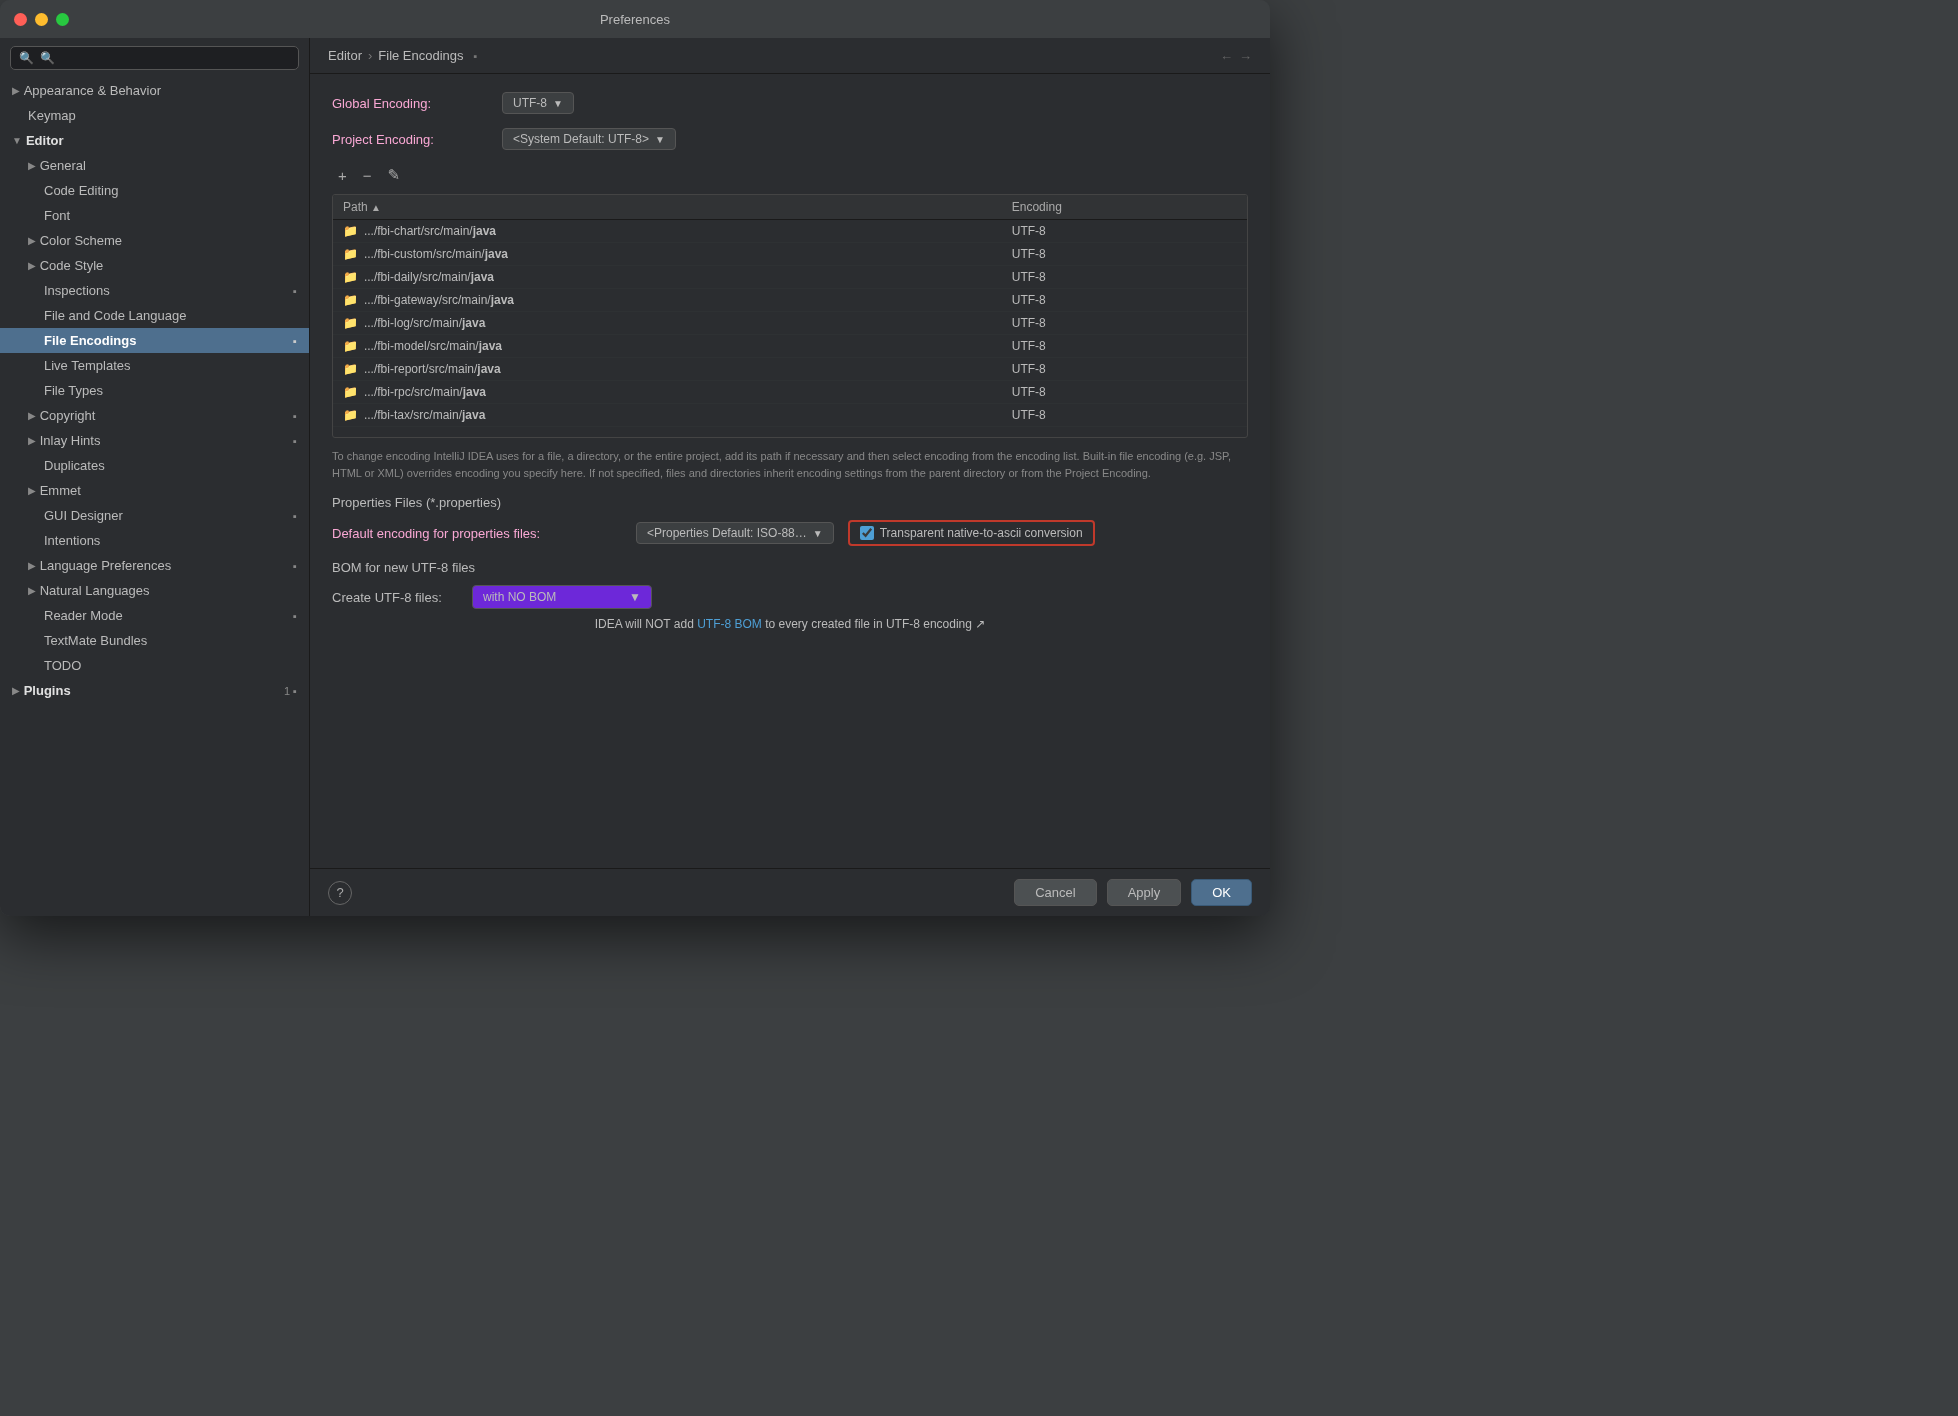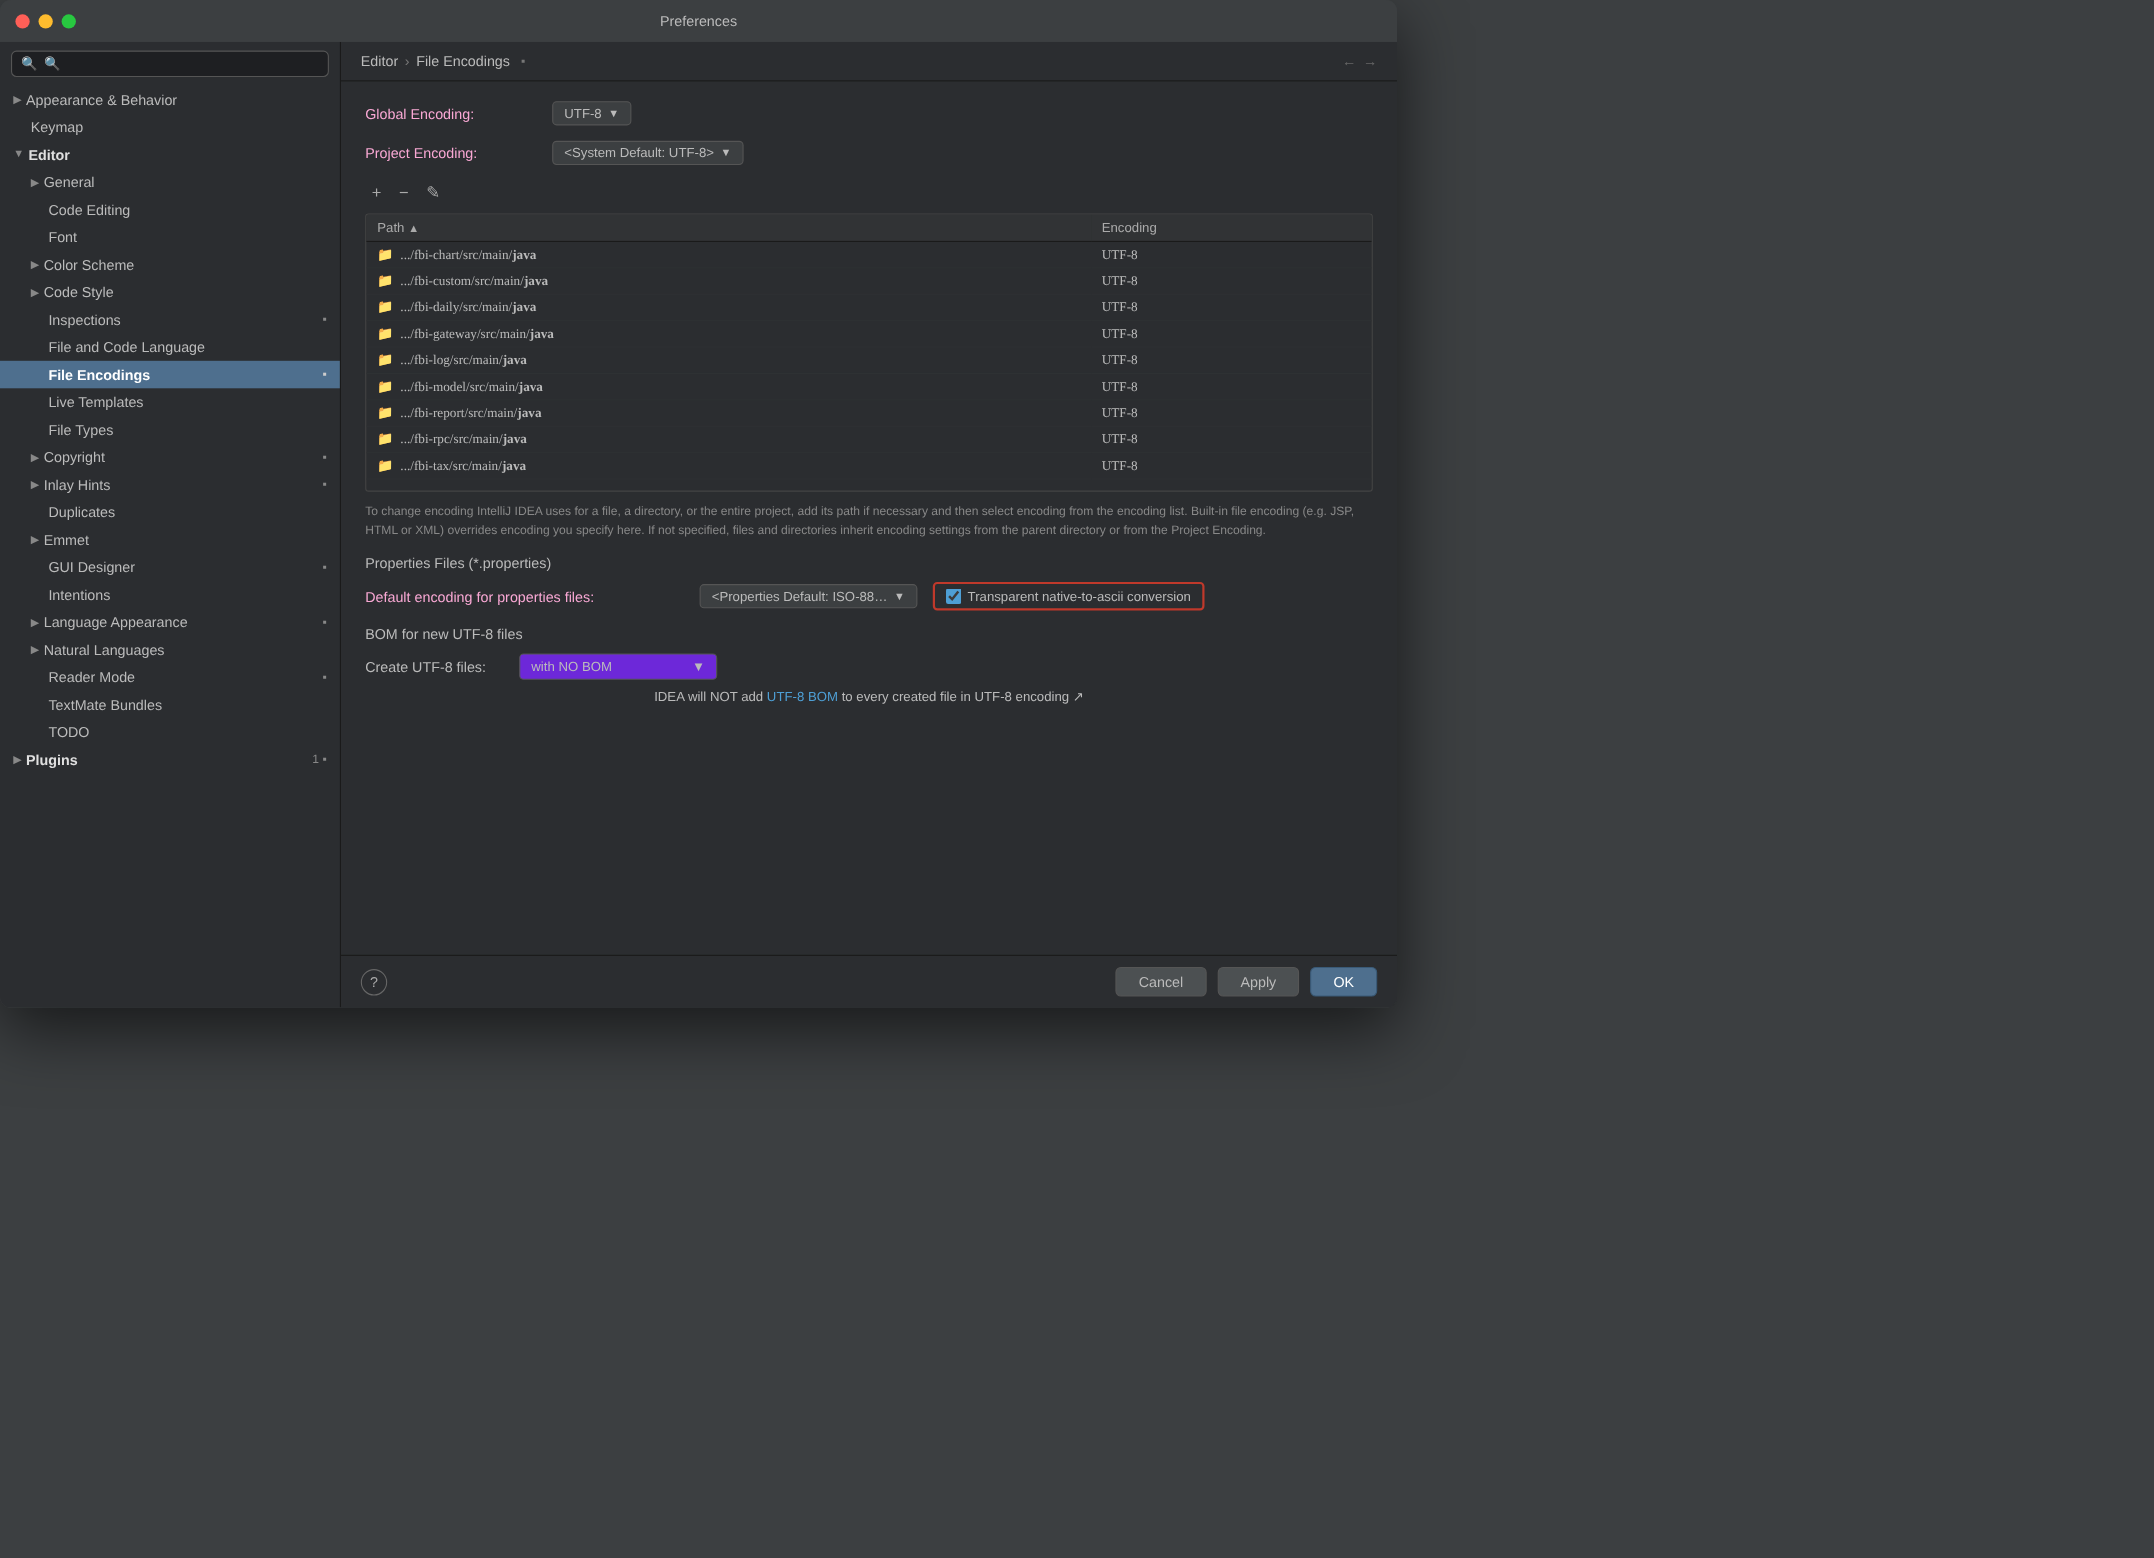--- a/index.html
+++ b/index.html
@@ -175,21 +175,20 @@
       text-align: left;
       padding: 5px 10px;
       border-bottom: 1px solid #1a1a1a;
       font-size: 12px;
     }
     .encoding-table td {
       padding: 4px 10px;
       color: #bbb;
       font-size: 12px;
       border-bottom: 1px solid #2e3133;
-      font-family: Liberation Serif, serif;
     }
     .sort-indicator { color: #aaa; font-size: 10px; }
     .table-wrapper {
       border: 1px solid #444;
       border-radius: 3px;
       overflow: hidden;
       margin-bottom: 10px;
       position: relative;
     }
     .table-scroll {
@@ -370,21 +369,21 @@
     </div>
     <div class="nav-item nav-item-indent1">
       <span style="padding-left:16px;">GUI Designer</span>
       <span class="icon-badge">▪</span>
     </div>
     <div class="nav-item nav-item-indent1">
       <span style="padding-left:16px;">Intentions</span>
     </div>
     <div class="nav-item nav-item-indent1">
       <span class="chevron">▶</span>
-      <span>Language Appearance</span>
+      <span>Language Preferences</span>
       <span class="icon-badge">▪</span>
     </div>
     <div class="nav-item nav-item-indent1">
       <span class="chevron">▶</span>
       <span>Natural Languages</span>
     </div>
     <div class="nav-item nav-item-indent1">
       <span style="padding-left:16px;">Reader Mode</span>
       <span class="icon-badge">▪</span>
     </div>

